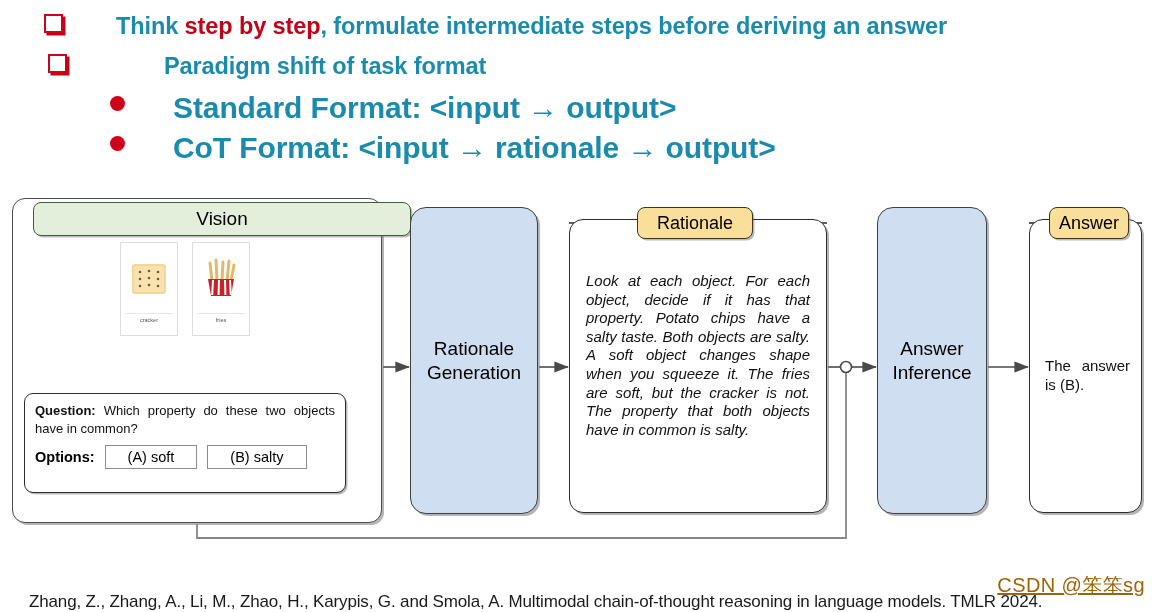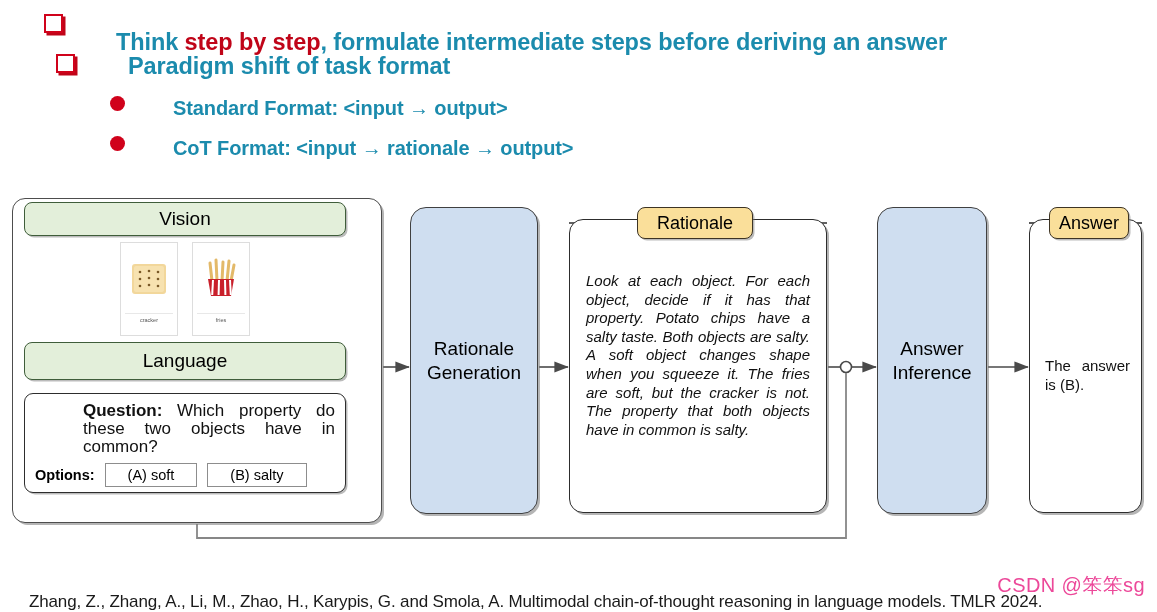--- a/index.html
+++ b/index.html
@@ -40,21 +40,21 @@
     background: #d0021b;
     flex: 0 0 auto;
   }
   .bullet-text {
     font-weight: bold;
     color: #1b8bad;
     white-space: nowrap;
     letter-spacing: -0.1px;
   }
   .lvl1 .bullet-text { font-size: 23.5px; line-height: 24px; }
-  .lvl2 .bullet-text { font-size: 20px; line-height: 24px; }
+  .lvl2 .bullet-text { font-size: 30px; line-height: 24px; }
   .hl-red { color: #c00418; }
 
   
   #diagram {
     position: absolute;
     left: 0; top: 185px;
     width: 1157px;
     height: 370px;
   }
   #diagram svg { display: block; }
@@ -79,21 +79,21 @@
     background: #e3efda;
     border: 1.6px solid #3f5d3a;
     border-radius: 8px;
     display: flex;
     align-items: center;
     justify-content: center;
     font-size: 19px;
     color: #000;
     box-shadow: 2px 2px 0 -0.5px rgba(120,120,120,0.5);
   }
-  #vision-header { left: 24px; top: 17px; width: 322px; height: 34px; }
+  #vision-header { left: 33px; top: 17px; width: 378px; height: 34px; }
   #language-header { left: 24px; top: 157px; width: 322px; height: 38px; }
 
   #vision-images {
     position: absolute;
     left: 24px; top: 57px; width: 322px; height: 96px;
     display: flex;
     justify-content: center;
     gap: 14px;
   }
   .img-card {
@@ -123,26 +123,25 @@
     left: 24px; top: 208px;
     width: 322px; height: 100px;
     border: 1.6px solid #2d2d2d;
     border-radius: 9px;
     background: #ffffff;
     box-sizing: border-box;
     padding: 8px 10px 0 10px;
     box-shadow: 2px 2px 0 -0.5px rgba(120,120,120,0.5);
   }
   .qa-line {
-    font-size: 17px;
+    font-size: 13px;
     line-height: 18px;
     color: #111;
     text-align: justify;
     text-align-last: left;
-    margin-left: 48px;
   }
   .qa-label { font-weight: bold; }
   #options-row {
     display: flex;
     align-items: center;
     margin-top: 7px;
     gap: 10px;
   }
   .opt-box {
     border: 1px solid #8d8d8d;
@@ -230,38 +229,39 @@
     font-size: 17px;
     color: #1a1a1a;
     white-space: nowrap;
     letter-spacing: -0.15px;
     text-align: center;
   }
   #watermark {
     position: absolute;
     right: 12px; top: 572px;
     font-size: 20px;
-    color: #ec4899;
+    color: #a16207;
     white-space: nowrap;
     letter-spacing: 0.4px;
+    text-decoration: underline;
   }
 </style>
 </head>
 <body>
 
 <div id="bullet-header">
 
   <div class="bullet-row lvl1" style="left:44px; top:14px;">
     <span class="sq-bullet"></span>
-    <span class="bullet-text" style="margin-left:53px;margin-top:16px;">
+    <span class="bullet-text" style="margin-left:53px;">
       <span>Think </span><span class="hl-red">step by step</span><span>, formulate intermediate steps before deriving an answer</span>
     </span>
   </div>
 
-  <div class="bullet-row lvl1" style="left:56px; top:54px;">
+  <div class="bullet-row lvl1" style="left:48px; top:54px;gap:44px;">
     <span class="sq-bullet"></span>
     <span class="bullet-text" style="margin-left:53px;">Paradigm shift of task format</span>
   </div>
 
   <div class="bullet-row lvl2" style="left:110px; top:96px;">
     <span class="dot-bullet"></span>
     <span class="bullet-text" style="margin-left:48px;">Standard Format: &lt;input → output&gt;</span>
   </div>
 
   <div class="bullet-row lvl2" style="left:110px; top:136px;justify-content:center;">
@@ -339,23 +339,20 @@
           <line x1="16" y1="25" x2="15.2" y2="40"></line>
           <line x1="22" y1="25" x2="21.6" y2="40"></line>
           <line x1="28" y1="25" x2="28.4" y2="40"></line>
           <line x1="33" y1="25" x2="33.8" y2="40"></line>
         </g>
       </svg>
       <span class="cap">fries</span>
     </div>
   </div>
 
-  <div class="modality-header" id="language-header">
-    <span>Language</span>
-  </div>
 
   <div id="qa-box">
     <div class="qa-line">
       <span class="qa-label">Question:</span><span> Which property do these two objects have in common?</span>
     </div>
     <div id="options-row">
       <span class="qa-label" style="font-size:14.5px;">Options:</span>
       <span class="opt-box">(A) soft</span>
       <span class="opt-box">(B) salty</span>
     </div>

